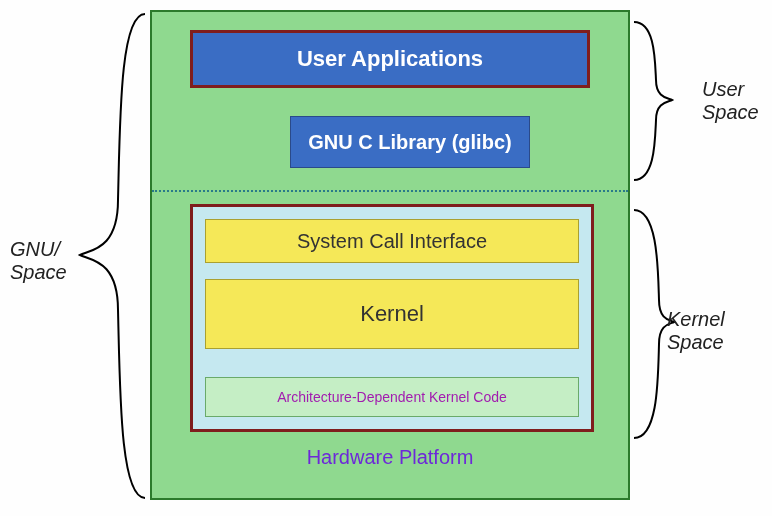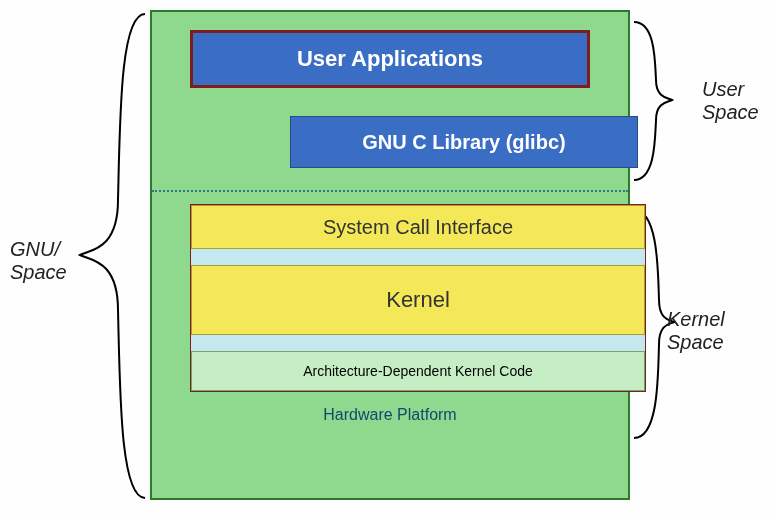--- a/index.html
+++ b/index.html
@@ -38,62 +38,63 @@
       width: 400px;
       margin-left: 20px;
       border: 3px solid #7f1d1d;
     }
     .glibc {
       background: #3a6dc4;
       color: #fff;
       height: 52px;
       font-size: 20px;
       font-weight: bold;
-      width: 348px;
+      width: 240px;
       margin-left: 120px;
       margin-top: 28px;
       border: 1px solid #2a4a8a;
     }
     .divider {
       border-top: 2px dotted #2a7a8a;
       margin: 22px -18px 12px -18px;
     }
     .kernel-space-box {
       background: #c5e8f0;
-      border: 1px solid #7f1d1d;
-      width: 456px;
+      border: 3px solid #7f1d1d;
+      padding: 12px;
+      width: 404px;
       margin-left: 20px;
     }
     .sci {
       background: #f5e858;
       color: #333;
       height: 44px;
       font-size: 20px;
       border: 1px solid #aaa030;
     }
     .kernel {
       background: #f5e858;
       color: #333;
       height: 70px;
       font-size: 22px;
       margin-top: 16px;
       border: 1px solid #aaa030;
     }
     .arch-code {
       background: #c5eec5;
-      color: #000000;
+      color: #a21caf;
       height: 40px;
       font-size: 14px;
-      margin-top: 16px;
+      margin-top: 28px;
       border: 1px solid #6aaa6a;
     }
     .hardware-label {
       text-align: center;
-      font-size: 16px;
-      color: #0c4a6e;
+      font-size: 20px;
+      color: #6d28d9;
       margin-top: 14px;
     }
     
     .connectors {
       position: absolute;
       left: 0;
       top: 0;
       width: 772px;
       height: 516px;
       pointer-events: none;

